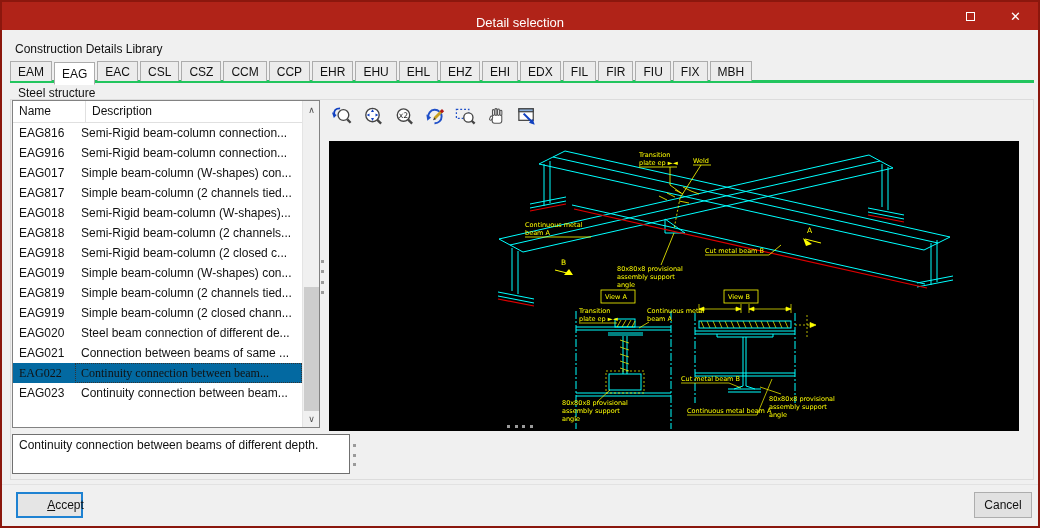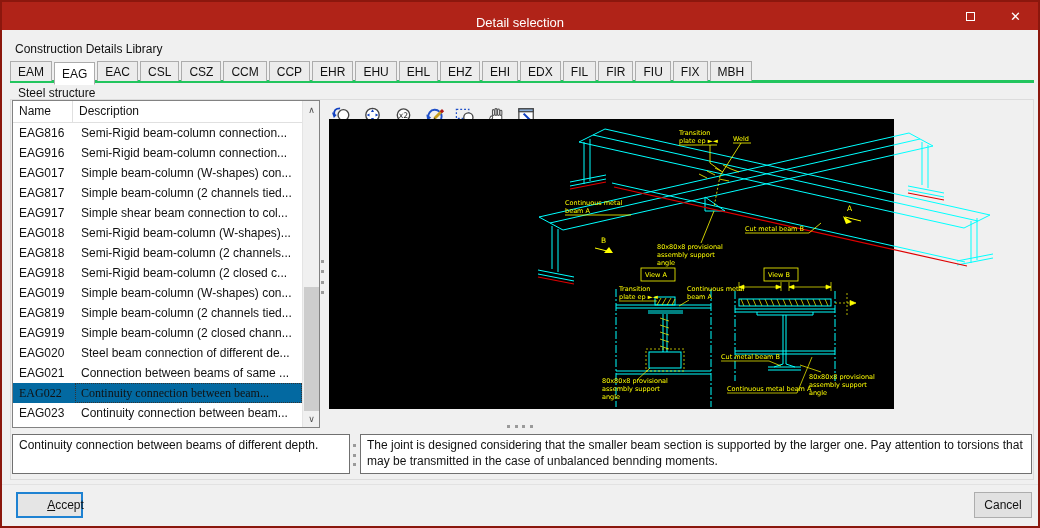--- a/index.html
+++ b/index.html
@@ -25,21 +25,21 @@
   .tab{height:20px;padding:0 7px;display:flex;align-items:center;background:#ececec;
     border:1px solid #acacac;border-bottom:none;margin-right:2px;cursor:pointer;}
   .tab.active{background:#fff;height:23px;position:relative;top:1px;border-bottom:1px solid #fff;z-index:2;}
   .group-label{position:absolute;left:16px;top:84px;}
   .groupbox{position:absolute;left:8px;top:97px;width:1024px;height:381px;border:1px solid #dcdcdc;}
   
   .list{position:absolute;left:10px;top:98px;width:308px;height:328px;background:#fff;border:1px solid #828282;display:flex;}
   .list-main{flex:1;overflow:hidden;}
   .list-header{display:flex;height:22px;border-bottom:1px solid #e0e0e0;background:#fff;}
   .hcell{padding:3px 6px;cursor:pointer;}
-  .hcell.name{width:60px;border-right:1px solid #e0e0e0;}
+  .hcell.name{width:73px;border-right:1px solid #e0e0e0;}
   .hcell.desc{flex:1;}
   .lrow{display:flex;height:20px;line-height:20px;cursor:pointer;}
   .lcell{padding:0 6px;white-space:nowrap;overflow:hidden;}
   .lcell.name{width:62px;}
   .lcell.desc{flex:1;}
   .lrow.selected{background:#0369a1;font-family:Liberation Serif, serif;}
   .lrow.selected .lcell.desc{outline:1px dotted #333;outline-offset:-1px;}
   
   .vscroll{width:17px;background:#f0f0f0;border-left:1px solid #e4e4e4;position:relative;}
   .sb-arrow{position:absolute;left:0;width:17px;height:17px;display:flex;align-items:center;justify-content:center;
@@ -51,21 +51,21 @@
   .vsplit-dots i{width:3px;height:3px;background:#9a9a9a;display:block;}
   .hsplit-dots{position:absolute;left:505px;top:423px;width:26px;height:3px;display:flex;justify-content:space-between;cursor:row-resize;}
   .hsplit-dots i{width:3px;height:3px;background:#9a9a9a;display:block;}
   .boxsplit-dots{position:absolute;left:351px;top:442px;width:4px;height:22px;display:flex;flex-direction:column;justify-content:space-between;cursor:col-resize;}
   .boxsplit-dots i{width:3px;height:3px;background:#9a9a9a;display:block;}
   
   .cadbar{position:absolute;left:327px;top:99px;height:30px;display:flex;align-items:center;gap:6px;}
   .tool{width:25px;height:25px;display:flex;align-items:center;justify-content:center;cursor:pointer;}
   .tool svg{width:23px;height:23px;}
   
-  .canvas{position:absolute;left:327px;top:117px;width:565px;height:290px;background:#000;cursor:crosshair;padding-left:40px;}
+  .canvas{position:absolute;left:327px;top:139px;width:690px;height:290px;background:#000;cursor:crosshair;}
   .canvas svg{display:block;}
   .cad-t{font-family:"DejaVu Sans",sans-serif;font-size:6.5px;fill:#ffff00;}
   .cad-t2{font-family:"DejaVu Sans",sans-serif;font-size:7.5px;fill:#ffff00;}
   
   .descbox{position:absolute;top:432px;height:40px;background:#fff;border:1px solid #707070;padding:3px 6px;line-height:1.3;}
   .descbox.short{left:10px;width:338px;}
   .descbox.long{left:358px;width:672px;}
   
   .footer-line{position:absolute;left:0;top:482px;width:100%;height:1px;background:#e2e2e2;}
   .btn{position:absolute;height:26px;display:flex;align-items:center;justify-content:center;
@@ -135,24 +135,20 @@
           </div>
           <div class="lrow">
             <div class="lcell name">EAG017</div>
             <div class="lcell desc">Simple beam-column (W-shapes) con...</div>
           </div>
           <div class="lrow">
             <div class="lcell name">EAG817</div>
             <div class="lcell desc">Simple beam-column (2 channels tied...</div>
           </div>
           <div class="lrow">
-            <div class="lcell name">EAG917</div>
-            <div class="lcell desc">Simple shear beam connection to col...</div>
-          </div>
-          <div class="lrow">
             <div class="lcell name">EAG018</div>
             <div class="lcell desc">Semi-Rigid beam-column (W-shapes)...</div>
           </div>
           <div class="lrow">
             <div class="lcell name">EAG818</div>
             <div class="lcell desc">Semi-Rigid beam-column (2 channels...</div>
           </div>
           <div class="lrow">
             <div class="lcell name">EAG918</div>
             <div class="lcell desc">Semi-Rigid beam-column (2 closed c...</div>
@@ -383,21 +379,20 @@
       <i></i>
       <i></i>
     </div>
 
   <div class="descbox short">Continuity connection between beams of different depth.</div>
   <div class="boxsplit-dots">
       <i></i>
       <i></i>
       <i></i>
     </div>
-  <div class="descbox long">The joint is designed considering that the smaller beam section is supported by the larger one. Pay attention to torsions that may be transmitted in the case of unbalanced bennding moments.</div>
 
   <div class="footer-line"></div>
   <div class="btn accept">
     <span class="btn-label">Accept</span>
   </div>
   <div class="btn cancel">
     <span class="btn-label">Cancel</span>
   </div>
 </div>
 

